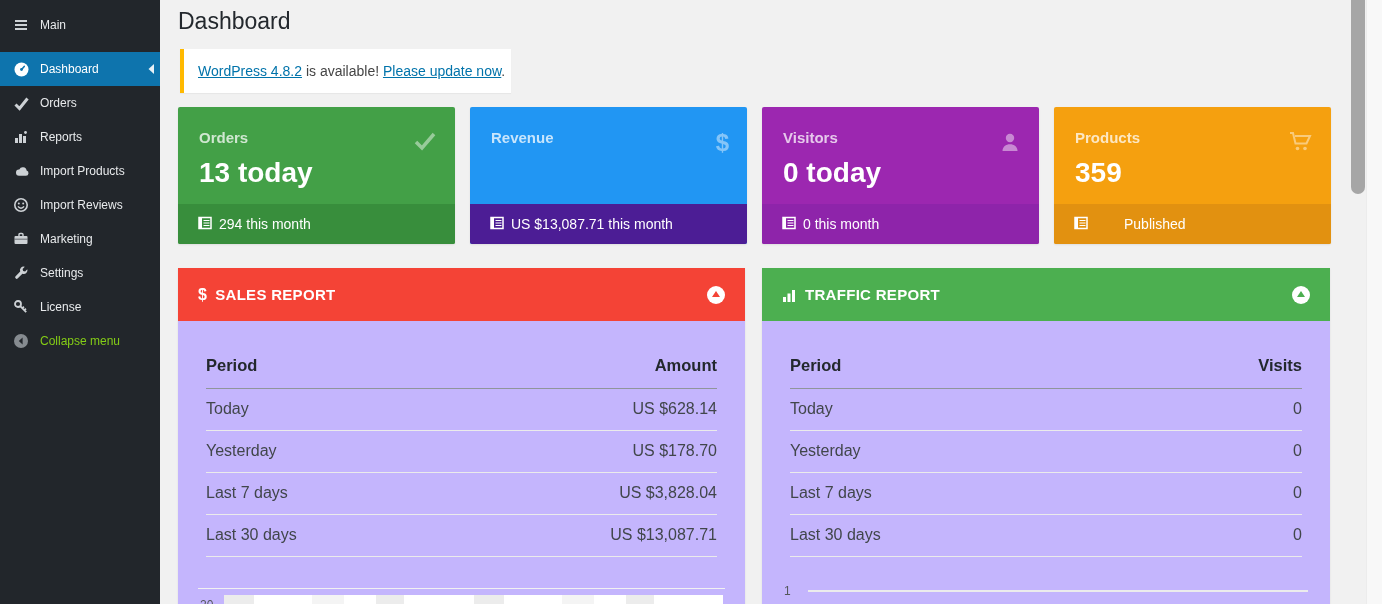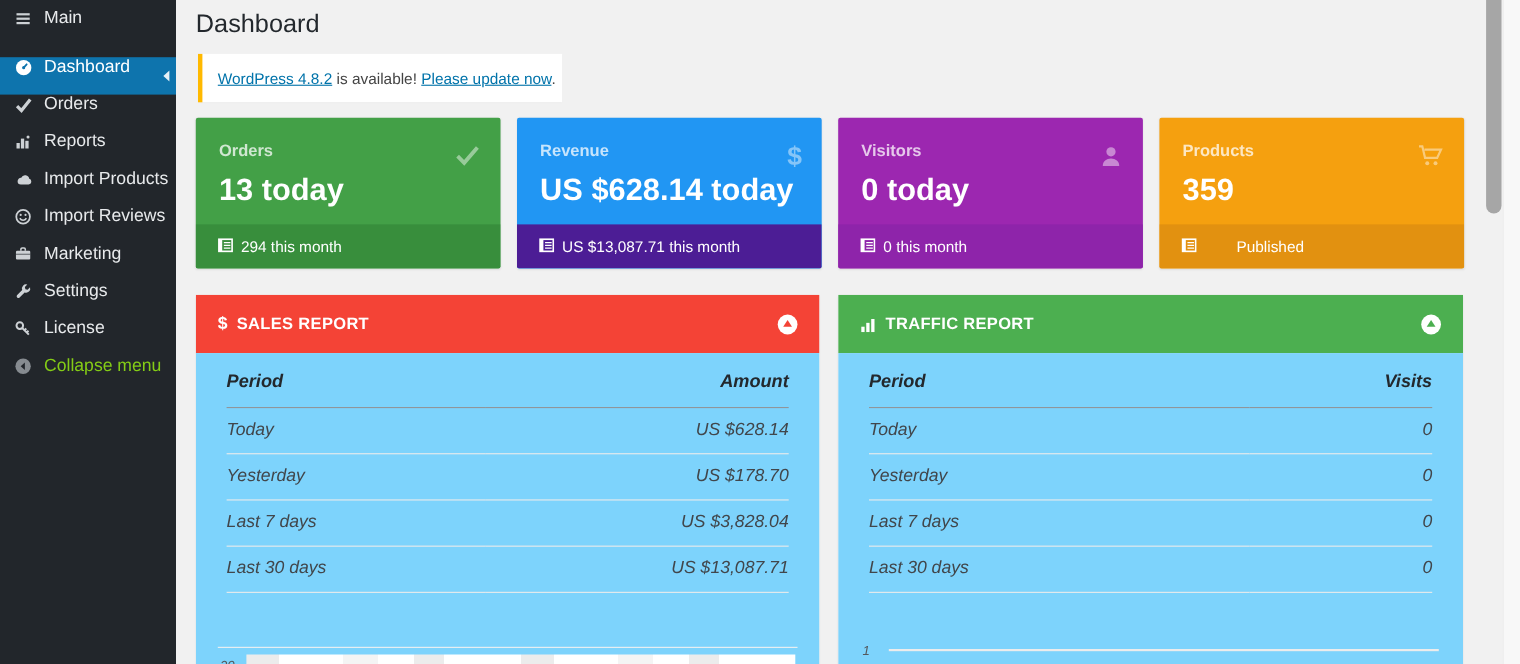--- a/index.html
+++ b/index.html
@@ -2,21 +2,21 @@
 <html><head>
 <meta charset="utf-8">
 <style>
   * { margin:0; padding:0; box-sizing:border-box; }
   html,body { width:1382px; height:604px; }
   body { font-family:"Liberation Sans", sans-serif; background:#f1f1f1; position:relative; overflow:hidden; }
   .canvas { position:absolute; inset:0; width:1382px; height:604px; background:#f1f1f1; }
 
   
   .sidebar { position:absolute; left:0; top:0; width:160px; height:604px; background:#22262b; padding-top:8px; }
-  .side-item { position:relative; height:34px; display:flex; align-items:flex-start; gap:10px; padding-left:12px; color:#e8eaec; font-size:16px; cursor:pointer; }
+  .side-item { position:relative; height:34px; display:flex; align-items:center; gap:10px; padding-left:12px; color:#e8eaec; font-size:12px; cursor:pointer; }
   .side-item .ic { width:18px; height:18px; flex:0 0 18px; display:flex; align-items:center; justify-content:center; }
   .side-item svg { display:block; }
   .side-item.active { background:#0e74ad; color:#fff; }
   .side-item.dim { color:#84cc16; }
   .side-item.gap-after { margin-bottom:10px; }
   .active-chevron { position:absolute; right:4px; top:50%; transform:translateY(-50%); }
 
   
   .page-title { position:absolute; left:178px; top:8px; font-size:23px; font-weight:400; color:#23282d; }
   .notice { position:absolute; left:180px; top:49px; width:331px; height:44px; background:#fff; border-left:4px solid #ffb900; box-shadow:0 1px 1px rgba(0,0,0,.04); display:flex; align-items:center; padding-left:14px; font-size:14px; color:#444; white-space:nowrap; }
@@ -33,21 +33,21 @@
 
   
   .panel { position:absolute; top:268px; height:336px; overflow:hidden; box-shadow:0 1px 2px rgba(0,0,0,.08); }
   .panel.sales { left:178px; width:567px; }
   .panel.traffic { left:762px; width:568px; }
   .panel-header { height:53px; display:flex; align-items:center; padding:0 20px; color:#fff; font-size:15px; font-weight:700; letter-spacing:.3px; }
   .panel-header .ph-icon { margin-right:8px; display:flex; align-items:center; }
   .panel-header .ph-icon.dollar { font-size:16px; font-weight:700; }
   .panel-toggle { margin-left:auto; width:18px; height:18px; border-radius:50%; background:#fff; display:flex; align-items:center; justify-content:center; cursor:pointer; }
   .tri-up { width:0; height:0; border-left:4px solid transparent; border-right:4px solid transparent; border-bottom:6px solid #000; margin-top:-1px; }
-  .panel-body { position:absolute; left:0; right:0; top:53px; bottom:0; background:#7dd3fc; padding:1px 28px 0;font-style:italic; }
+  .panel-body { position:absolute; left:0; right:0; top:53px; bottom:0; background:#c4b5fd; padding:19px 28px 0; }
   table.report { width:100%; border-collapse:collapse; }
   table.report th { text-align:left; font-size:16.5px; font-weight:700; color:#23282d; padding:16px 0 13px; border-bottom:1px solid #90959a; }
   table.report th.num, table.report td.num { text-align:right; }
   table.report td { font-size:16px; color:#41464b; padding:11px 0 12px; border-bottom:1px solid #ebebeb; }
 
   
   .mini-chart { position:absolute; left:20px; right:20px; bottom:0; height:16px; border-top:1px solid #f1f1f1; }
   .mini-tick { position:absolute; left:2px; top:9px; font-size:12px; color:#54585c; }
   .stripes { position:absolute; left:26px; right:2px; bottom:0; height:9px;
              background:repeating-linear-gradient(90deg,#ececec 0 30px,#ffffff 30px 88px,#f4f4f4 88px 120px,#ffffff 120px 152px,#ececec 152px 180px,#ffffff 180px 250px); }
@@ -204,21 +204,20 @@
               <rect x="1" y="1.5" width="3" height="11" fill="#ffffff"></rect>
               <path d="M5.5 4.5h6M5.5 7h6M5.5 9.5h6" stroke="#ffffff" stroke-width="1.2"></path>
             </svg>
         </span>
         <span>294 this month</span>
       </div>
     </div>
 
     <div class="stat-card" style="background: rgb(33, 150, 243);">
       <div class="card-label">Revenue</div>
-      <div class="card-value">US $628.14 today</div>
       <span class="card-icon dollar">$</span>
       <div class="card-footer" style="background: #4c1d95;">
         <span>
           <svg width="14" height="14" viewBox="0 0 14 14">
               <rect x="1" y="1.5" width="12" height="11" fill="none" stroke="#ffffff" stroke-width="1.5"></rect>
               <rect x="1" y="1.5" width="3" height="11" fill="#ffffff"></rect>
               <path d="M5.5 4.5h6M5.5 7h6M5.5 9.5h6" stroke="#ffffff" stroke-width="1.2"></path>
             </svg>
         </span>
         <span>US $13,087.71 this month</span>

